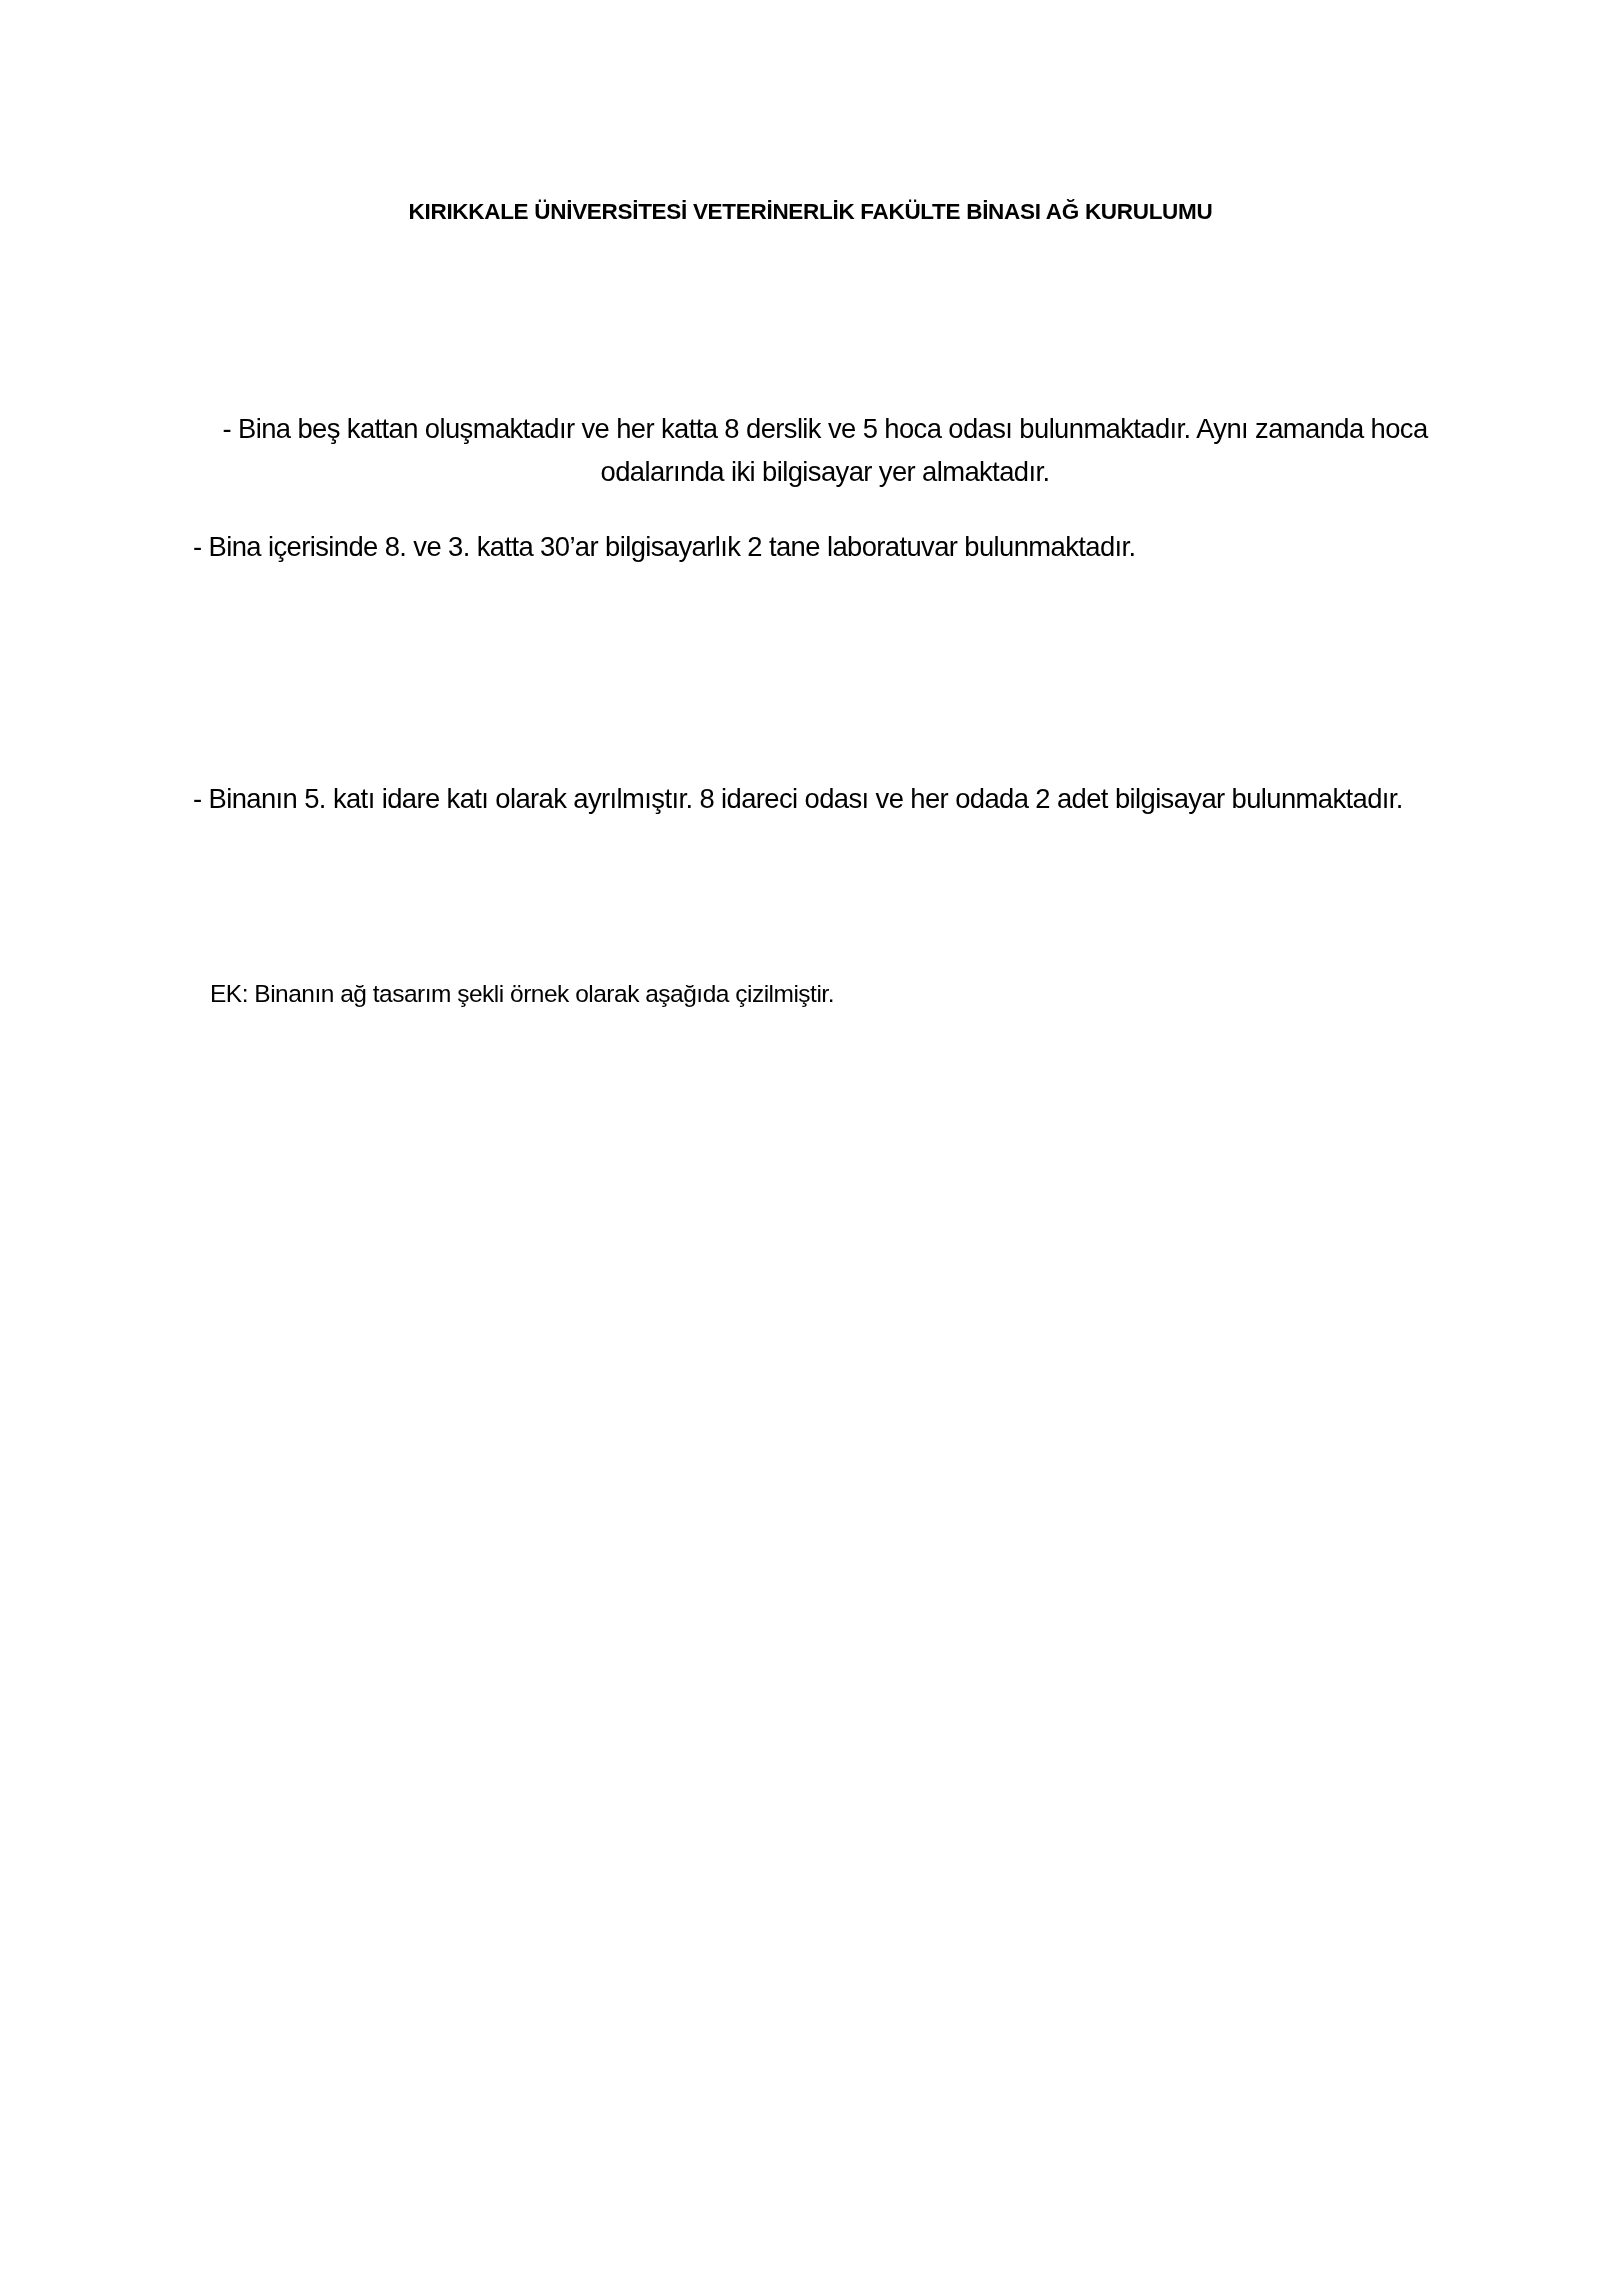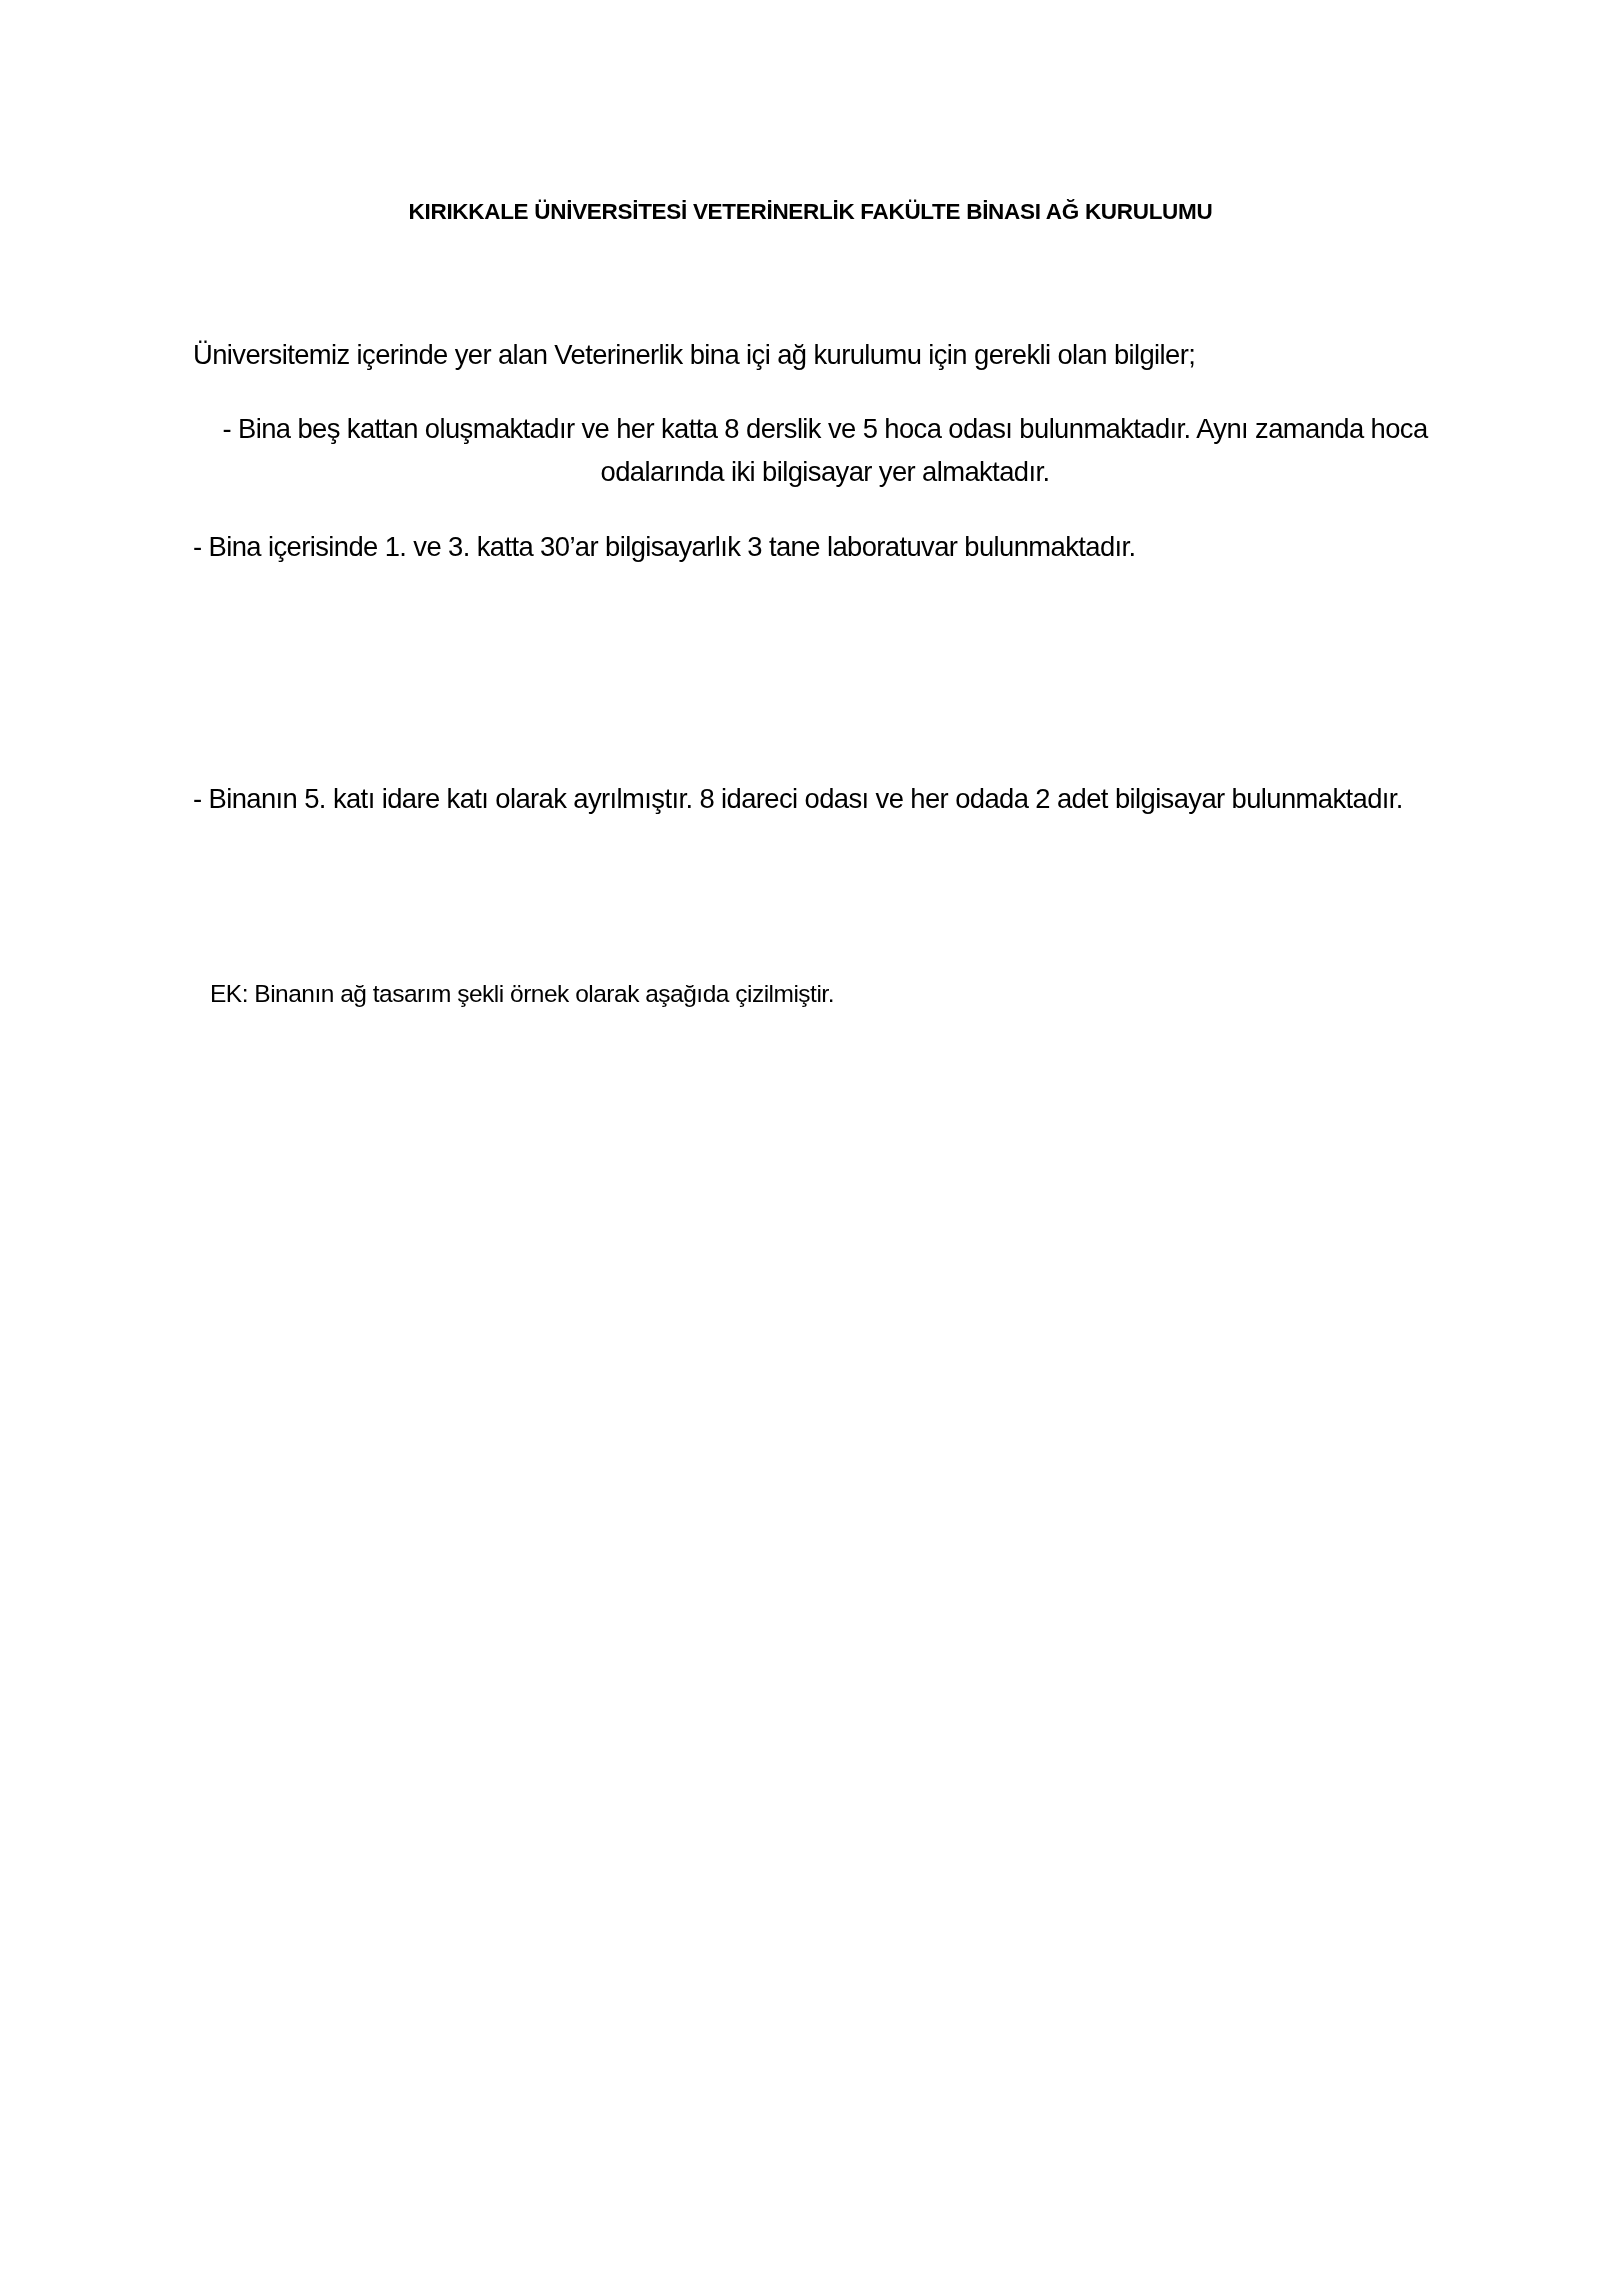--- a/index.html
+++ b/index.html
@@ -56,24 +56,23 @@
       letter-spacing: -0.5px;
       margin: 17px;
     }
   </style>
 </head>
 <body>
 
 <div class="page">
   <div class="title">KIRIKKALE ÜNİVERSİTESİ VETERİNERLİK FAKÜLTE BİNASI AĞ KURULUMU</div>
 
-  <p class="body-text p1">Üniversitemiz içerinde yer alan Veterinerlik bina içi ağ kurulumu için gerekli olan bilgiler;</p>
 
   <p class="body-text p2">- Bina beş kattan oluşmaktadır ve her katta 8 derslik ve 5 hoca odası bulunmaktadır. Aynı zamanda hoca odalarında iki bilgisayar yer almaktadır.</p>
 
-  <p class="body-text p3">- Bina içerisinde 1. ve 3. katta 30’ar bilgisayarlık 3 tane laboratuvar bulunmaktadır.</p>
+  <p class="body-text p3">- Bina içerisinde 8. ve 3. katta 30’ar bilgisayarlık 2 tane laboratuvar bulunmaktadır.</p>
 
 
   <p class="body-text p5">-  Binanın 5. katı idare katı olarak ayrılmıştır. 8 idareci odası ve her odada 2 adet bilgisayar bulunmaktadır.</p>
 
   <p class="ek">EK: Binanın ağ tasarım şekli örnek olarak aşağıda çizilmiştir.</p>
 </div>
 
 
 </body></html>

